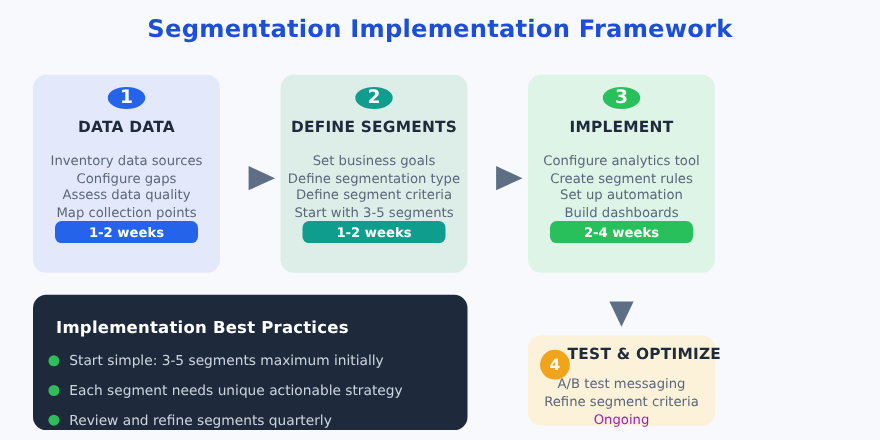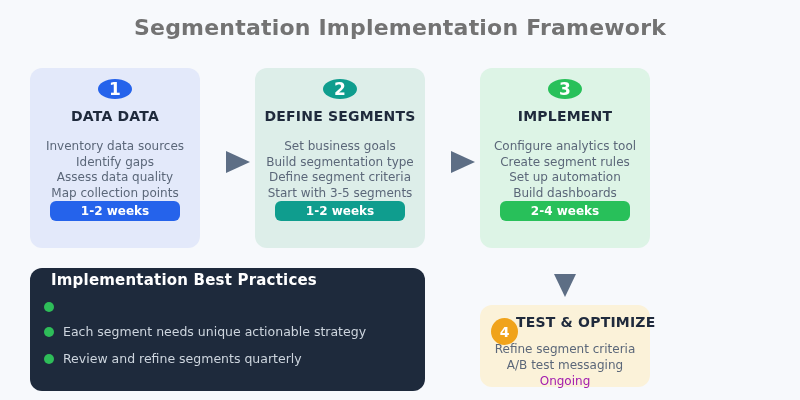--- a/index.html
+++ b/index.html
@@ -4,21 +4,21 @@
 <style>
   html,body { margin:0; padding:0; }
   .canvas {
     position:relative; width:800px; height:400px;
     background:#f7f9fc; overflow:hidden;
     font-family:"DejaVu Sans","Liberation Sans",sans-serif;
   }
   .main-title {
     position:absolute; top:15px; left:0; width:100%;
     text-align:center; font-size:22px; font-weight:bold;
-    color:#737373; letter-spacing:0.2px;
+    color:#1d4ed8; letter-spacing:0.2px;
   }
   
   .step-card {
     position:absolute; top:68px; width:170px; height:180px;
     border-radius:12px; background:var(--bg);
     display:flex; flex-direction:column; align-items:center;
     box-sizing:border-box;
   }
   .card-1 { left:30px; }
   .card-2 { left:255px; }
@@ -56,21 +56,21 @@
   .arrow-right.a2 { left:451px; }
   .arrow-down {
     position:absolute; left:554px; top:274px; width:0; height:0;
     border-left:11px solid transparent; border-right:11px solid transparent;
     border-top:23px solid var(--arrow);
   }
   
   .bp-panel {
     position:absolute; left:30px; top:268px; width:395px; height:123px;
     background:var(--bg); border-radius:12px;
-    padding:3px 16px 0 14px; box-sizing:border-box;
+    padding:21px 16px 0 14px; box-sizing:border-box;
   }
   .bp-title {
     font-size:15px; font-weight:bold; color:#ffffff;
     margin-left:7px; letter-spacing:0.2px;
   }
   .bp-row { display:flex; align-items:center; gap:9px; margin-top:12px; }
   .bp-row.first { margin-top:13px; }
   .bp-dot {
     width:10px; height:10px; border-radius:50%;
     background:var(--bullet); flex:none;
@@ -104,34 +104,34 @@
 <div class="canvas" style="--arrow: #5d6e85;">
 
   <div class="main-title">Segmentation Implementation Framework</div>
 
   <div class="step-card card-1" style="--bg: #e3e9fa; --accent: #2563eb;">
     <div class="step-circle">1</div>
     <div class="step-title">DATA DATA</div>
     <div class="step-underline"></div>
     <div class="step-items">
       <div>Inventory data sources</div>
-      <div>Identify gaps</div>
+      <div>Configure gaps</div>
       <div>Assess data quality</div>
       <div>Map collection points</div>
     </div>
     <div class="duration-badge">1-2 weeks</div>
   </div>
 
   <div class="step-card card-2" style="--bg: #ddeee9; --accent: #0f9d8e;">
     <div class="step-circle">2</div>
     <div class="step-title">DEFINE SEGMENTS</div>
     <div class="step-underline"></div>
     <div class="step-items">
       <div>Set business goals</div>
-      <div>Build segmentation type</div>
+      <div>Define segmentation type</div>
       <div>Define segment criteria</div>
       <div>Start with 3-5 segments</div>
     </div>
     <div class="duration-badge">1-2 weeks</div>
   </div>
 
   <div class="step-card card-3" style="--bg: #ddf4e6; --accent: #28c05a;">
     <div class="step-circle">3</div>
     <div class="step-title">IMPLEMENT</div>
     <div class="step-underline"></div>
@@ -145,34 +145,35 @@
   </div>
 
   <div class="arrow-right a1"></div>
   <div class="arrow-right a2"></div>
   <div class="arrow-down"></div>
 
   <div class="bp-panel" style="--bg: #1e2a3c; --bullet: #2ebd59;">
     <div class="bp-title">Implementation Best Practices</div>
     <div class="bp-row first">
       <span class="bp-dot"></span>
+      <span class="bp-text">Start simple: 3-5 segments maximum initially</span>
     </div>
     <div class="bp-row">
       <span class="bp-dot"></span>
       <span class="bp-text">Each segment needs unique actionable strategy</span>
     </div>
     <div class="bp-row">
       <span class="bp-dot"></span>
       <span class="bp-text">Review and refine segments quarterly</span>
     </div>
   </div>
 
   <div class="to-card" style="--bg: #fbf2d9; --accent: #f0a31b;">
     <div class="to-circle">4</div>
     <div class="to-title">TEST &amp; OPTIMIZE</div>
     <div class="to-items">
+      <div>A/B test messaging</div>
       <div>Refine segment criteria</div>
-      <div>A/B test messaging</div>
       <div class="to-status">Ongoing</div>
     </div>
   </div>
 
 </div>
 
 </body></html>

